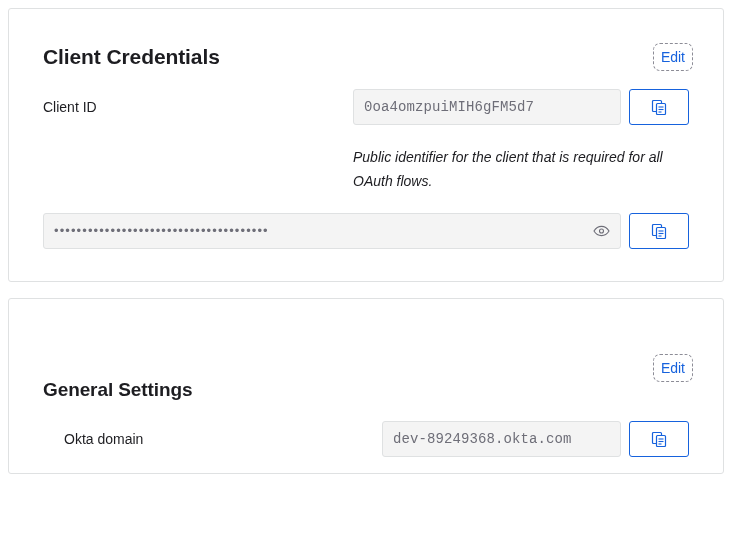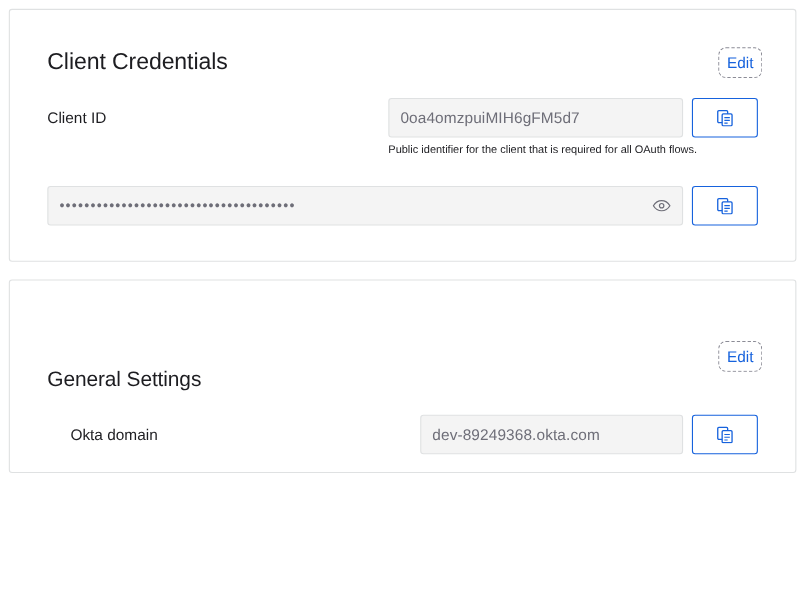--- a/index.html
+++ b/index.html
@@ -28,21 +28,21 @@
   }
   .card-header {
     display: flex;
     align-items: center;
     justify-content: space-between;
     padding-top: 36px;
     padding-bottom: 20px;
   }
   .card-title {
     font-size: 21px;
-    font-weight: normal;
+    font-weight: bold;
     letter-spacing: -0.1px;
     color: #1d1d21;
     margin: 0;
   }
   .card-title.sub {
     font-size: 19px;
     margin-top: 44px;
   }
   .edit-link {
     font-size: 14px;
@@ -99,20 +99,21 @@
     color: #6e6e78;
     position: relative;
     overflow: hidden;
     white-space: nowrap;
   }
   .readonly-input .value {
     flex: 1 1 auto;
     overflow: hidden;
     text-overflow: ellipsis;
     letter-spacing: 0.1px;
+    font-family: Liberation Mono, monospace;
   }
   .secret-dots {
     font-size: 13px;
     letter-spacing: 1.1px;
     color: #6e6e78;
     line-height: 34px;
     overflow: hidden;
     white-space: nowrap;
     flex: 1 1 auto;
   }
@@ -135,25 +136,26 @@
     border-radius: 3px;
     background: #ffffff;
     display: flex;
     align-items: center;
     justify-content: center;
     cursor: pointer;
     color: #1662dd;
   }
   .copy-btn svg { display: block; }
   .helper-text {
-    font-size: 10px;
+    font-size: 14px;
     line-height: 24px;
     color: #1d1d21;
-    margin-top: 0;
+    margin-top: 20px;
     max-width: 380px;
+    font-style: italic;
   }
   .spacer-sm { height: 14px; }
   .spacer-md { height: 26px; }
   .card.general {
     padding-bottom: 10px;
   }
   .gen-row .row-label { width: 278px; flex: 0 0 278px; }
   .gen-input { max-width: 322px; }
 </style>
 </head>

